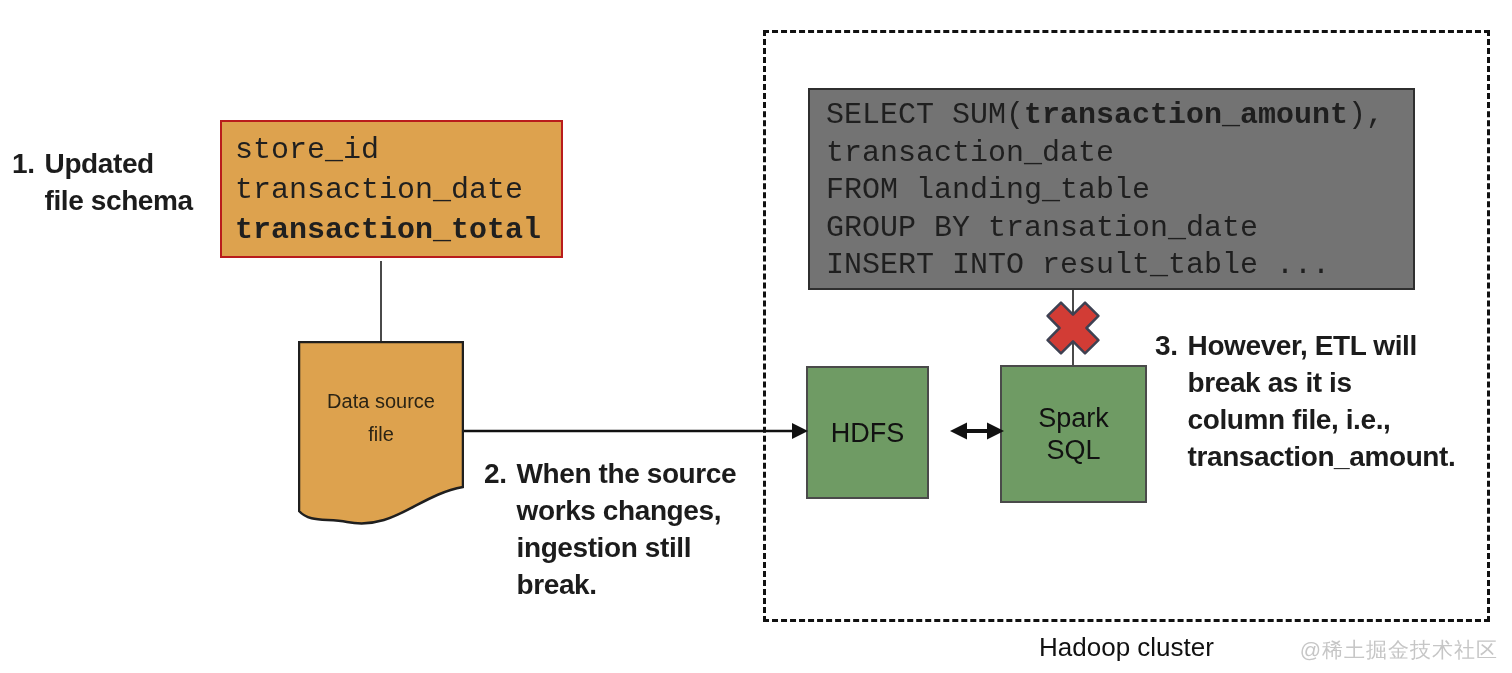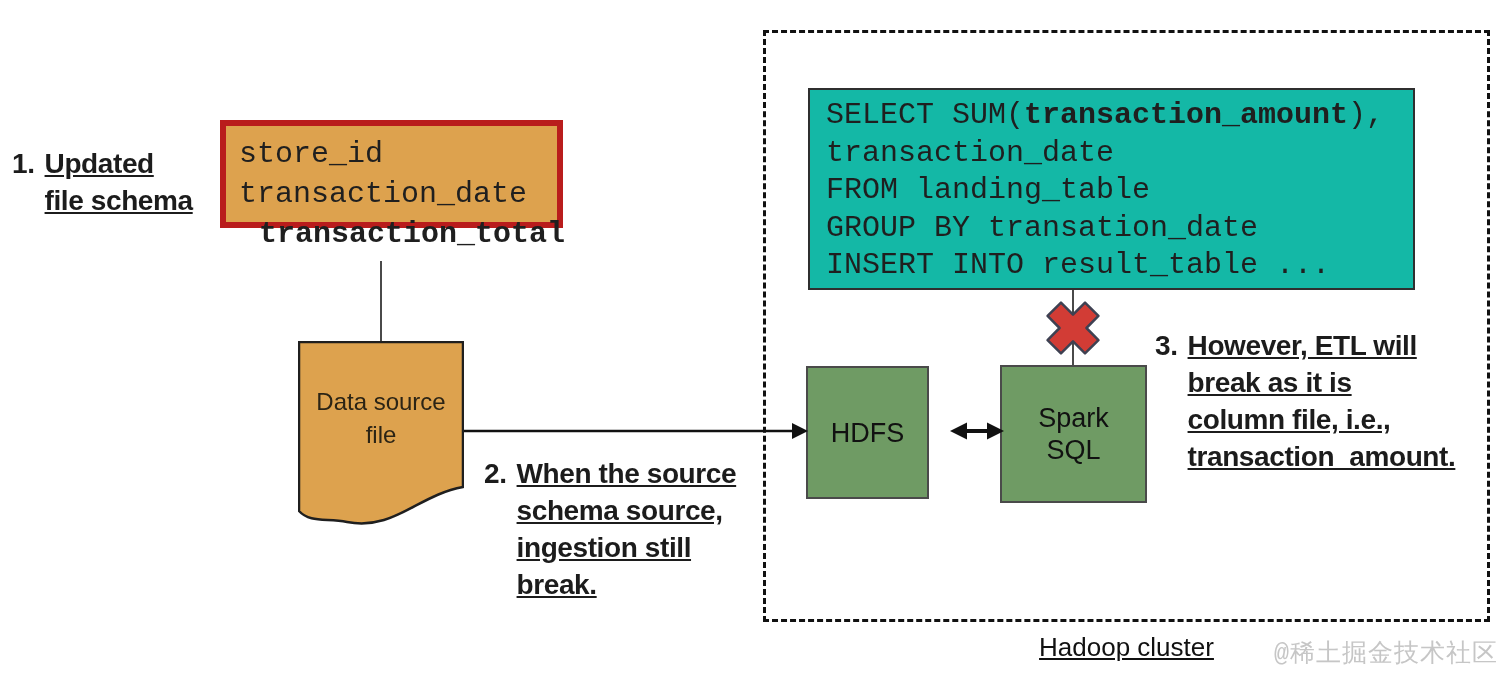--- a/index.html
+++ b/index.html
@@ -18,53 +18,53 @@
   .callout {
     position: absolute;
     display: flex;
     font-weight: 700;
     font-size: 28px;
     line-height: 37px;
     color: #1c1c1c;
     letter-spacing: -0.4px;
   }
   .callout .num { flex: 0 0 auto; }
-  .callout .lines { margin-left: 10px; text-decoration: underline; }
+  .callout .lines { margin-left: 10px; }
 
   
   .schema-box {
     position: absolute;
     left: 220px; top: 120px;
-    width: 343px; height: 108px;
+    width: 343px; height: 138px;
     background: #dda24e;
-    border: 6px solid #b91c1c;
+    border: 2px solid #b91c1c;
     padding: 8px 10px 0 13px;
     font-family: "Liberation Mono", monospace;
     font-size: 30px;
     line-height: 40px;
     color: #1f1f1f;
     white-space: nowrap;
   }
-  .schema-box .bold { font-weight: 700; margin-left: 20px; }
+  .schema-box .bold { font-weight: 700; }
 
   
   .vline {
     position: absolute;
     width: 2px;
     background: #4a4a4a;
   }
 
   
   .doc-shape { position: absolute; left: 298px; top: 341px; width: 166px; height: 192px; }
   .doc-shape svg { position: absolute; left: 0; top: 0; }
   .doc-label {
     position: absolute;
     left: 0; top: 44px; width: 166px;
     text-align: center;
-    font-size: 24px;
+    font-size: 20px;
     line-height: 33px;
     color: #2b2415;
   }
 
   
   .arrow-svg { position: absolute; }
 
   
   .hadoop-box {
     position: absolute;
@@ -72,29 +72,28 @@
     width: 727px; height: 592px;
     border: 3px dashed #111111;
   }
   .hadoop-caption {
     position: absolute;
     left: 763px; top: 632px;
     width: 727px;
     text-align: center;
     font-size: 26px;
     color: #111111;
-    text-decoration: underline;
   }
 
   
   .sql-box {
     position: absolute;
     left: 808px; top: 88px;
     width: 607px; height: 202px;
-    background: #14b8a6;
+    background: #737373;
     border: 2px solid #2f2f2f;
     padding: 7px 3px 0 16px;
     font-family: "Liberation Mono", monospace;
     font-size: 30px;
     line-height: 37.5px;
     color: #1f1f1f;
     white-space: nowrap;
   }
   .sql-box .bold { font-weight: 700; }
 
@@ -114,24 +113,23 @@
   .node-hdfs  { left: 806px;  top: 366px; width: 123px; height: 133px; }
   .node-spark { left: 1000px; top: 365px; width: 147px; height: 138px; }
 
   
   .error-x { position: absolute; left: 1044px; top: 299px; width: 58px; height: 58px; }
 
   
   .watermark {
     position: absolute;
     right: 14px; top: 636px;
-    font-size: 25px;
+    font-size: 21px;
     color: #c6c6c6;
     letter-spacing: 1px;
-    font-family: Liberation Mono, monospace;
   }
 </style>
 </head>
 <body>
 
 <div class="canvas">
 
   <div class="callout" style="left:12px; top:145px;">
     <span class="num">1.</span>
     <span class="lines">
@@ -160,21 +158,21 @@
 
   <svg class="arrow-svg" style="left:464px; top:419px; z-index:3;" width="344" height="24">
     <line x1="0" y1="12" x2="330" y2="12" stroke="#111" stroke-width="2.5"></line>
     <polygon points="328,4 344,12 328,20" fill="#111"></polygon>
   </svg>
 
   <div class="callout" style="left:484px; top:455px;">
     <span class="num">2.</span>
     <span class="lines">
       <div>When the source</div>
-      <div>schema source,</div>
+      <div>works changes,</div>
       <div>ingestion still</div>
       <div>break.</div>
     </span>
   </div>
 
   <div class="hadoop-box"></div>
 
   <div class="sql-box">
     <div><span>SELECT SUM(</span><span class="bold">transaction_amount</span><span>),</span></div>
     <div>transaction_date</div>

